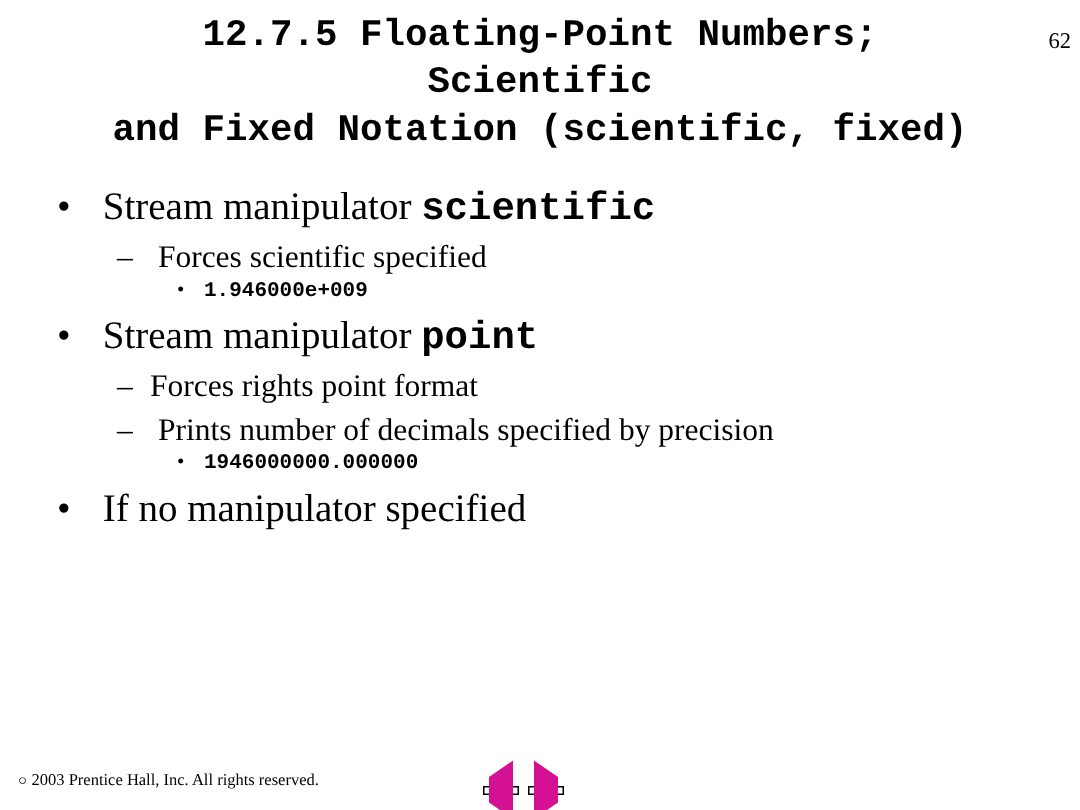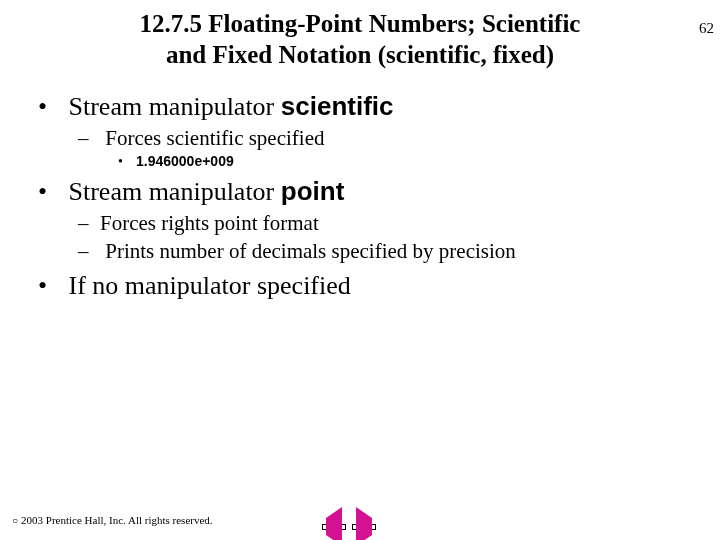--- a/index.html
+++ b/index.html
@@ -1,30 +1,30 @@
 <!DOCTYPE html>
 <html><head>
 <meta charset="utf-8">
 <style>
   * { margin: 0; padding: 0; box-sizing: border-box; }
   html, body { width: 720px; height: 540px; background: #fff; font-family: "Times New Roman", Times, serif; color: #000; }
   .slide { position: relative; width: 720px; height: 540px; }
   .pagenum { position: absolute; top: 20px; right: 6px; font-size: 15px; }
-  .title { font-family: Liberation Serif, serif; font-weight: 700; text-align: center; font-size: 25px; line-height: 1.25; padding: 8px 70px 0 70px; }
+  .title { font-family: Liberation Mono, monospace; font-weight: 700; text-align: center; font-size: 25px; line-height: 1.25; padding: 8px 70px 0 70px; }
   .content { padding: 18px 38px 0 38px; }
   ul.lvl1 { list-style: none; }
   ul.lvl1 > li { font-size: 26px; line-height: 1.35; margin-bottom: 2px; }
   ul.lvl1 > li::before { content: "\2022"; display: inline-block; width: 24px; }
   ul.lvl2 { list-style: none; padding-left: 40px; }
   ul.lvl2 > li { font-size: 21px; line-height: 1.35; }
   ul.lvl2 > li::before { content: "\2013"; display: inline-block; width: 22px; }
   ul.lvl3 { list-style: none; padding-left: 40px; }
   ul.lvl3 > li { font-size: 14px; line-height: 1.35; }
   ul.lvl3 > li::before { content: "\2022"; display: inline-block; width: 18px; }
-  .code { font-family: Liberation Sans, sans-serif; font-weight: 700; }
+  .code { font-family: Liberation Mono, monospace; font-weight: 700; }
   .footer { position: absolute; left: 12px; bottom: 14px; font-size: 11px; display: flex; align-items: center; gap: 3px; }
   .copymark { font-family: Arial, sans-serif; font-size: 10px; }
   .navarrows { position: absolute; bottom: 10px; left: 322px; display: flex; gap: 6px; }
   .arrow { width: 0; height: 0; border-top: 11px solid transparent; border-bottom: 11px solid transparent; }
   .arrow.left { border-right: 16px solid #d41093; }
   .arrow.right { border-left: 16px solid #d41093; }
   .box { border: 1px solid #000; padding: 2px 3px; line-height: 0; }
 </style>
 </head>
 <body>
@@ -50,20 +50,23 @@
             </ul>
           </li>
         </ul>
       </li>
       <li>
         <span>Stream manipulator </span><span class="code">point</span>
         <ul class="lvl2">
           <li><span>Forces rights point format</span></li>
           <li>
             <span>Prints number of decimals specified by precision</span>
+            <ul class="lvl3">
+              <li><span class="code">1946000000.000000</span></li>
+            </ul>
           </li>
         </ul>
       </li>
       <li>
         <span>If no manipulator specified</span>
       </li>
     </ul>
   </div>
 
   <div class="footer">

